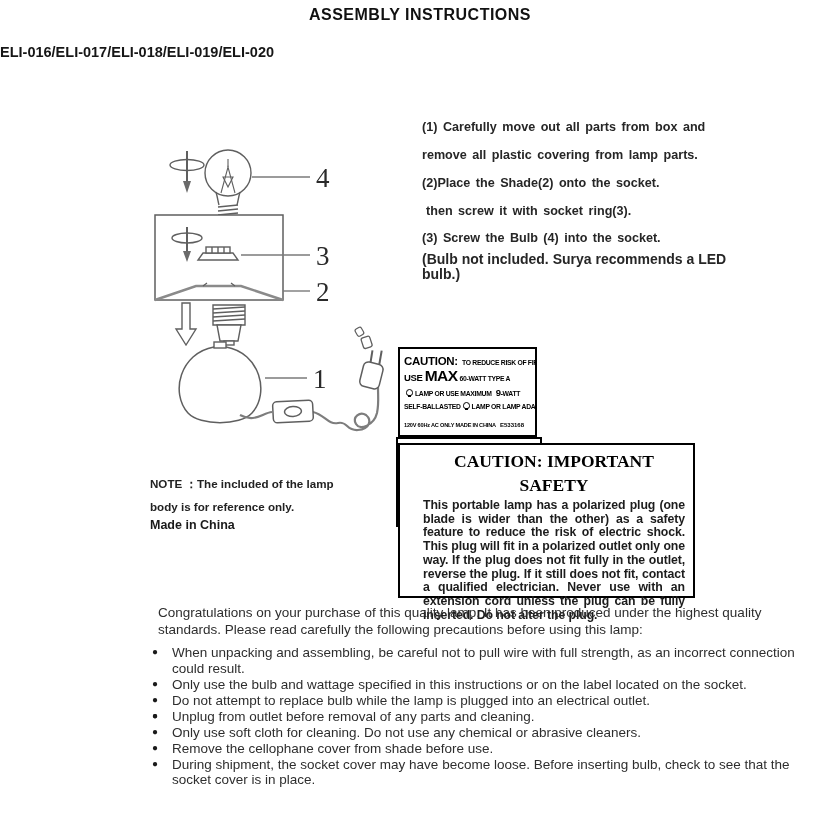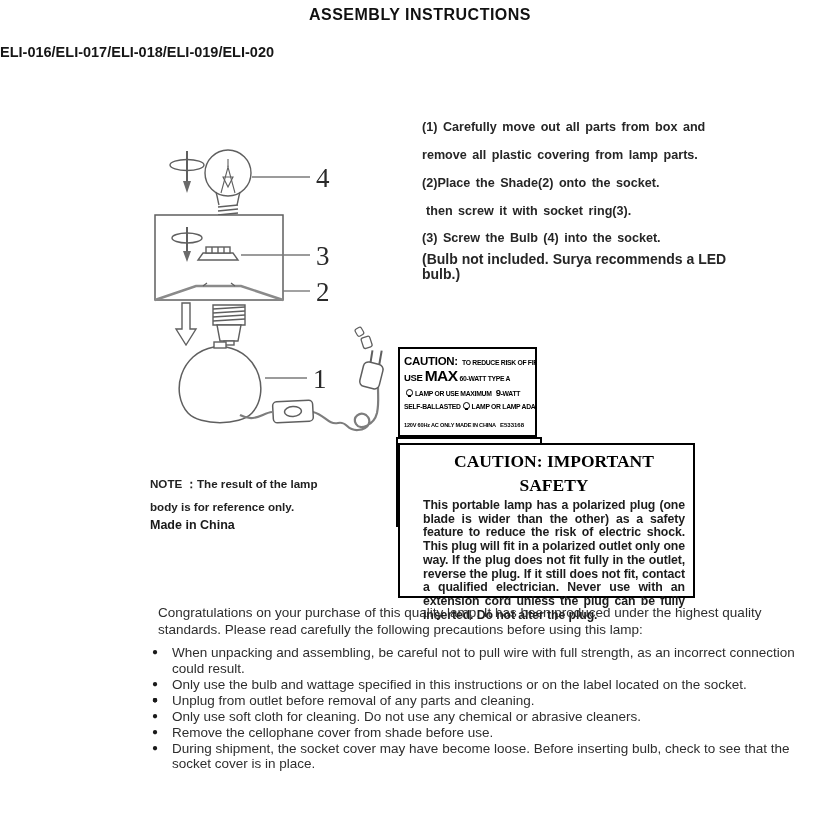--- a/index.html
+++ b/index.html
@@ -195,30 +195,30 @@
     <div class="lbl-line"><span class="f-tiny">120V 60Hz C.A. SEULEMENT FABRIQUÉ EN CHINE</span>&nbsp;<span class="f-tinyb">E533168</span></div>
   </div>
 </div>
 
 <div class="abs safety">
   <div class="safety-title">CAUTION: IMPORTANT SAFETY</div>
   <div class="safety-body">This portable lamp has a polarized plug (one blade is wider than the other) as a safety feature to reduce the risk of electric shock. This plug will fit in a polarized outlet only one way. If the plug does not fit fully in the outlet, reverse the plug. If it still does not fit, contact a qualified electrician. Never use with an extension cord unless the plug can be fully inserted. Do not alter the plug.</div>
 </div>
 
 <div class="abs note-block">
-  <span>NOTE ：</span><span>The result of the lamp</span><br>
+  <span>NOTE ：</span><span>The included of the lamp</span><br>
   <span>body is for reference only.</span>
 </div>
 <div class="abs made-in">Made in China</div>
 
 <div class="abs customer">
   <p class="intro">Congratulations on your purchase of this quality lamp. It has been produced under the highest quality standards. Please read carefully the following precautions before using this lamp:</p>
   <ul class="precautions">
     <li><span class="blt">●</span><span>When unpacking and assembling, be careful not to pull wire with full strength, as an incorrect connection could result.</span></li>
     <li><span class="blt">●</span><span>Only use the bulb and wattage specified in this instructions or on the label located on the socket.</span></li>
-    <li><span class="blt">●</span></li>
+    <li><span class="blt">●</span><span>Do not attempt to replace bulb while the lamp is plugged into an electrical outlet.</span></li>
     <li><span class="blt">●</span></li>
     <li><span class="blt">●</span><span>Unplug from outlet before removal of any parts and cleaning.</span></li>
     <li><span class="blt">●</span><span>Only use soft cloth for cleaning. Do not use any chemical or abrasive cleaners.</span></li>
     <li><span class="blt">●</span><span>Remove the cellophane cover from shade before use.</span></li>
     <li><span class="blt">●</span><span>During shipment, the socket cover may have become loose. Before inserting bulb, check to see that the socket cover is in place.</span></li>
   </ul>
 </div>
 
 </body></html>

